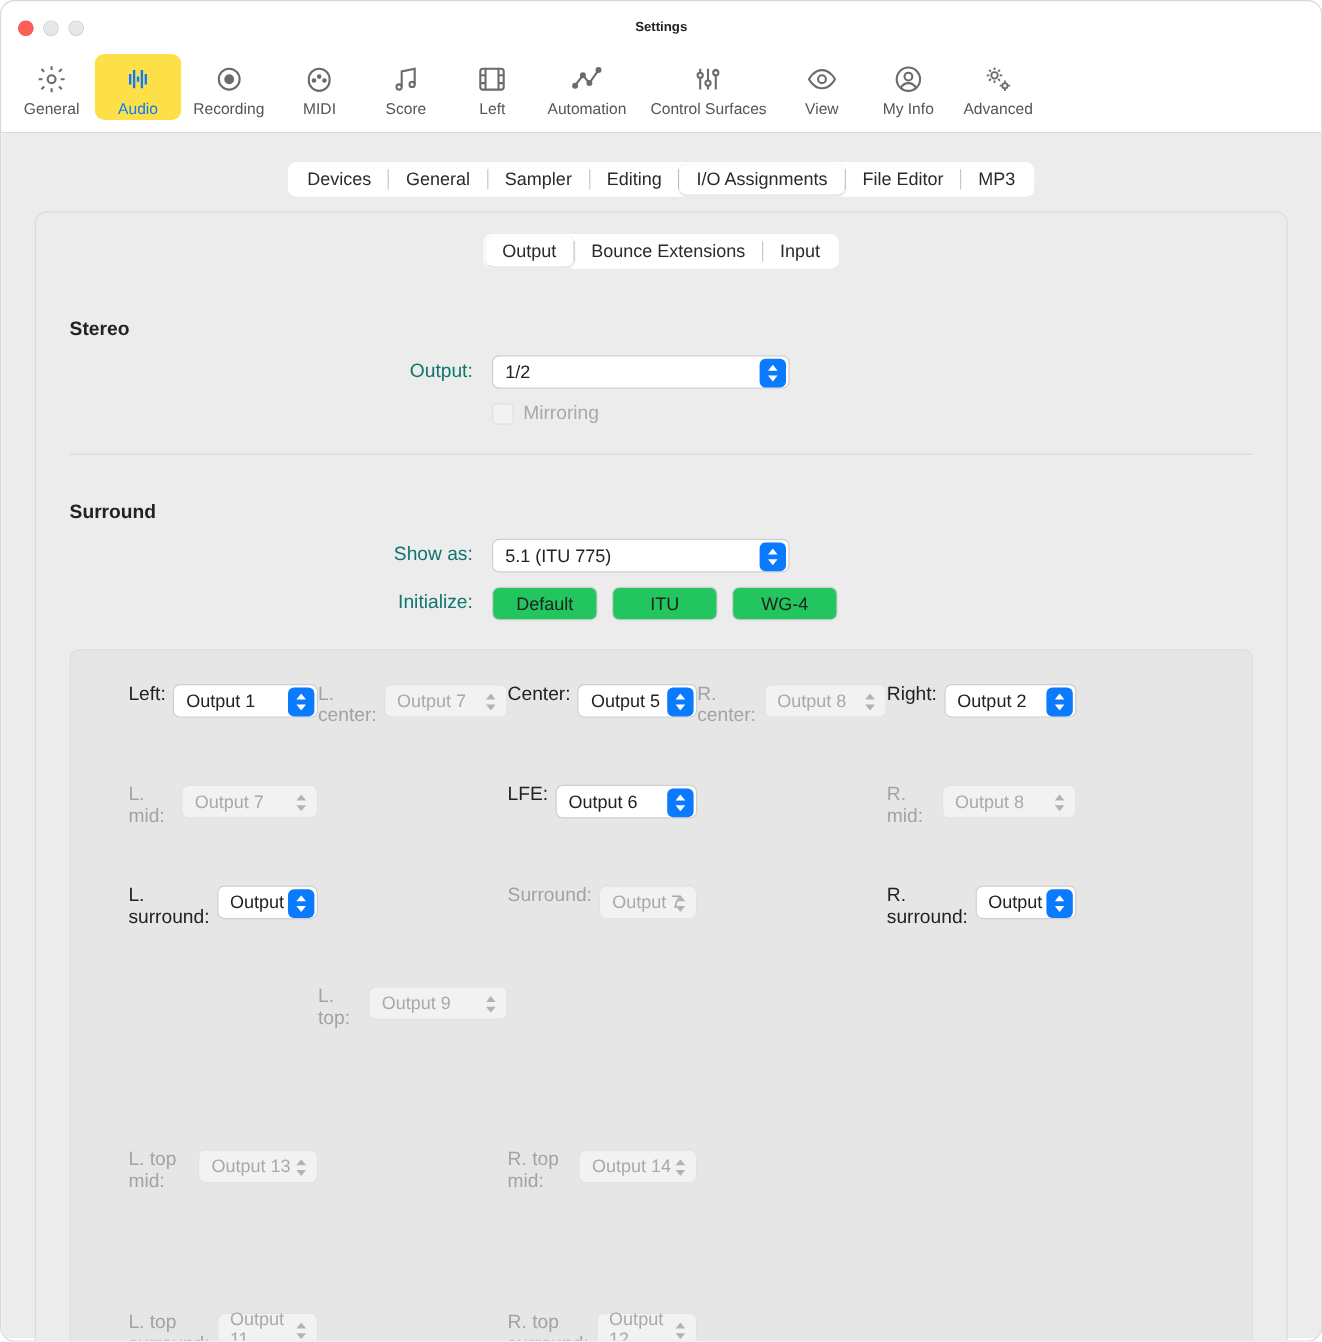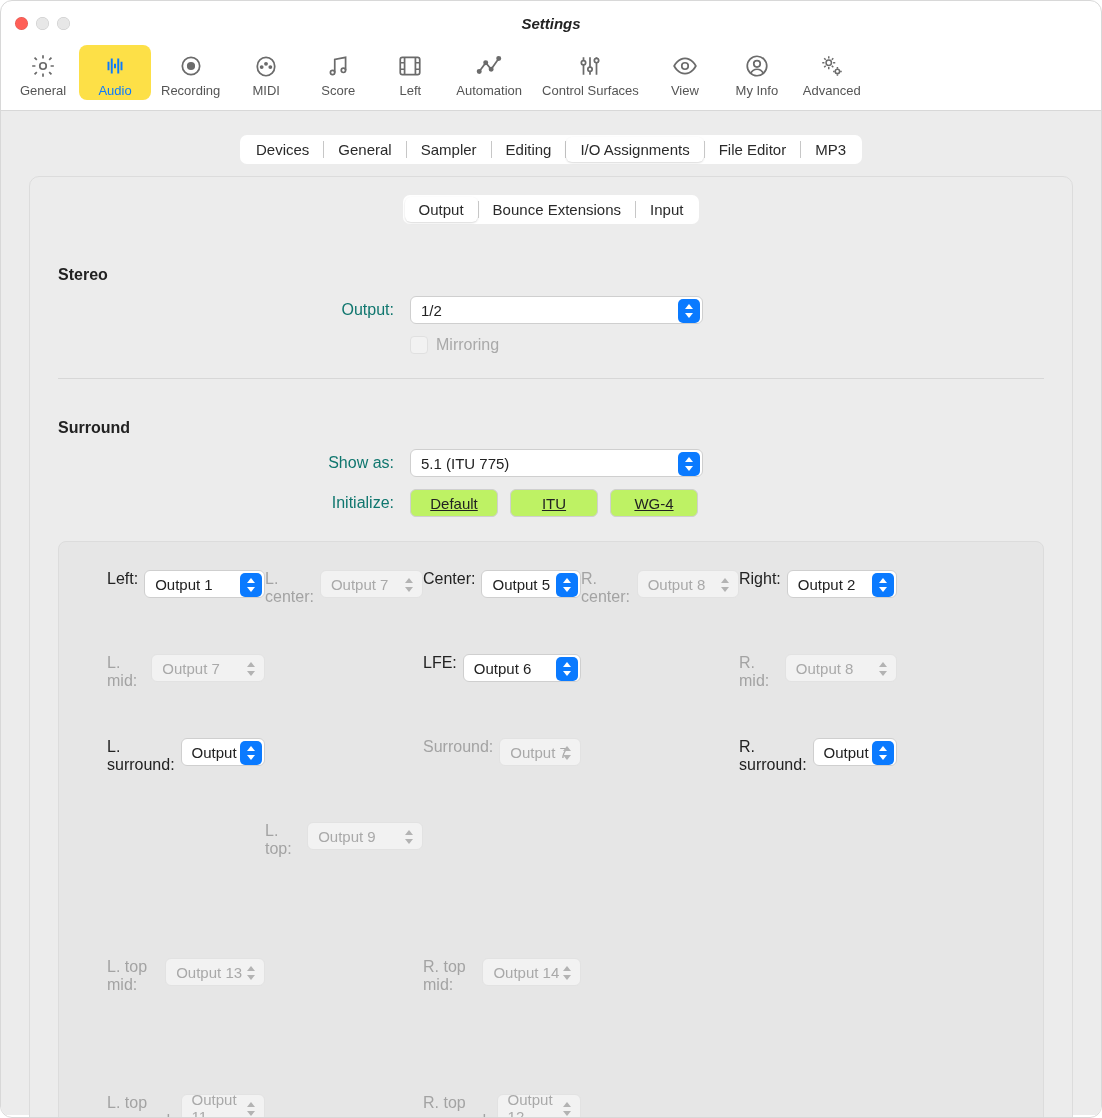--- a/index.html
+++ b/index.html
@@ -27,21 +27,21 @@
     display: flex;
     align-items: center;
     position: relative;
     border-top-left-radius:12px; border-top-right-radius:12px;
   }
   .traffic-lights { display:flex; gap:8px; padding-left:14px; position:absolute; left:0; }
   .tl { width:13px; height:13px; border-radius:50%; box-shadow: inset 0 0 0 0.5px rgba(0,0,0,.15); }
   .tl-close { background:#ff5f57; }
   .tl-min { background:#e7e7e7; }
   .tl-max { background:#e7e7e7; }
-  .titlebar .title { margin:0 auto; font-size:15px; font-weight:600; color:#222;font-style:italic; }
+  .titlebar .title { margin:0 auto; font-size:11px; font-weight:600; color:#222; }
 
   
   .toolbar {
     display:flex;
     gap:0;
     padding:0 6px 10px 6px;
     border-bottom:1px solid #d8d8d8;
     justify-content:flex-start;
   }
   .tool {
@@ -104,21 +104,21 @@
     align-items:center;
     padding:6px 0;
   }
   .form-row .label-col {
     width:380px; text-align:right; padding-right:16px;
     font-size:16px; color:#0f766e;
   }
   .popup {
     display:inline-flex; align-items:center;
     border:1px solid #cfcfcf; background:#fff; border-radius:6px;
-    height:28px; width:293px;
+    height:28px; width:248px;
     font-size:15px;
     position:relative;
   }
   .popup .val { padding:0 10px; color:#222; }
   .popup .arrows {
     position:absolute; right:2px; top:2px;
     width:22px; height:24px; border-radius:5px;
     background:#0a7aff;
     display:flex; flex-direction:column; align-items:center; justify-content:center;
   }
@@ -133,22 +133,22 @@
     font-size:16px; color:#a9a9a9;
   }
   .chk .box {
     width:18px; height:18px; border-radius:4px;
     background:#f2f2f2; border:1px solid #e0e0e0;
   }
 
   .btn {
     display:inline-flex; align-items:center; justify-content:center;
     min-width:88px; height:28px; padding:0 16px;
-    border:1px solid #cfcfcf; border-radius:6px; background:#bef264;
-    font-size:15px; color:#222;text-decoration:underline;
+    border:1px solid #cfcfcf; border-radius:6px; background:#22c55e;
+    font-size:15px; color:#222;
   }
 
   .divider { height:1px; background:#d7d7d7; margin:18px 28px; }
 
   .surround-grid {
     margin:18px 28px 26px 28px;
     background:#e6e6e6;
     border:1px solid #dcdcdc;
     border-radius:8px;
     padding:28px 48px 26px 48px;

